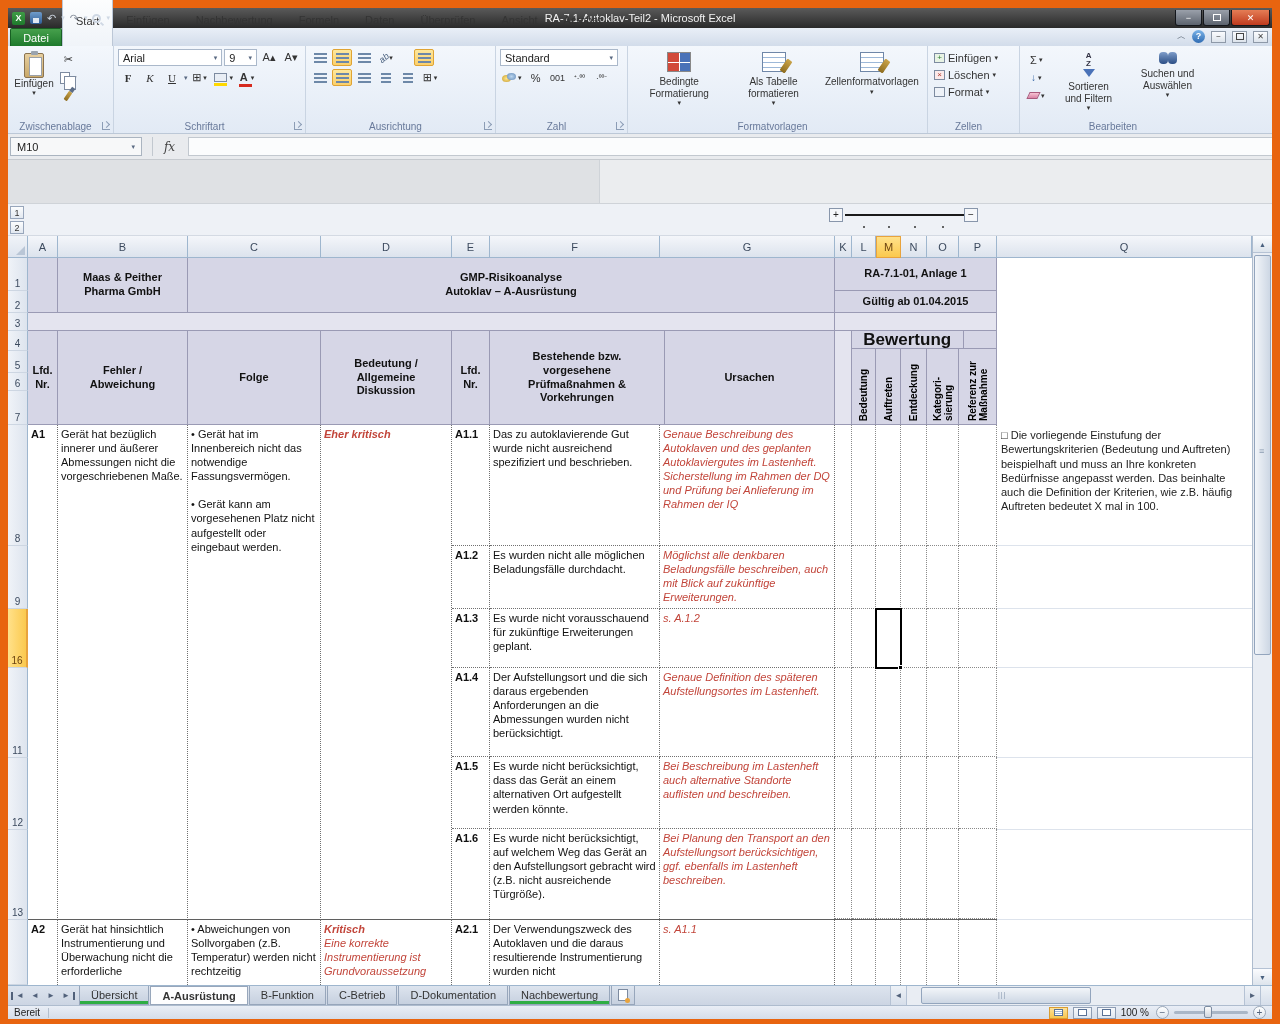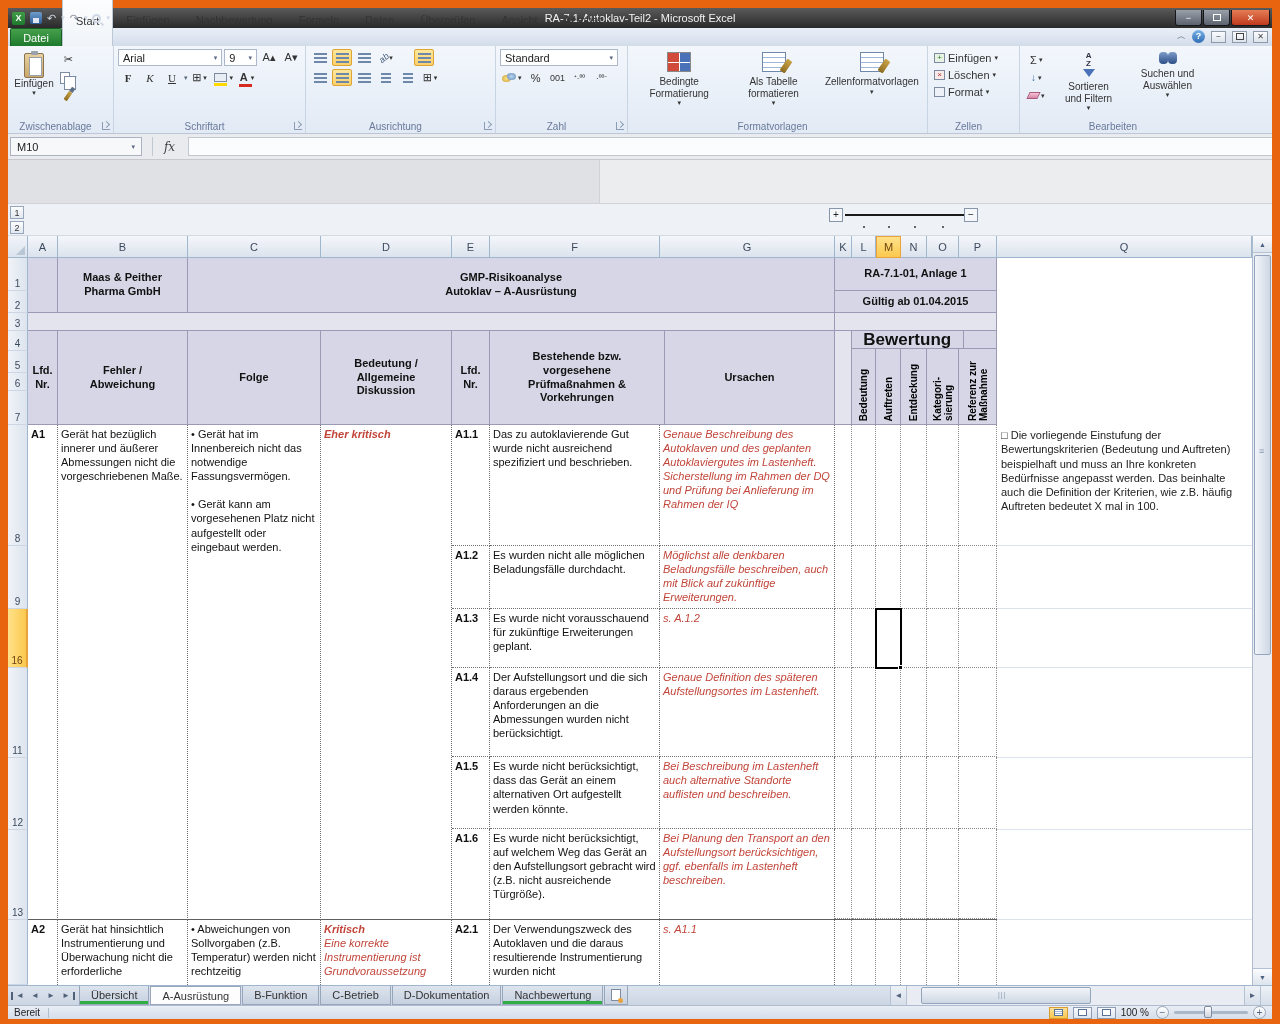--- a/index.html
+++ b/index.html
@@ -133,21 +133,21 @@
   .vscroll{position:absolute;right:0;top:0;width:20px;height:749px;background:#e9edf3;border-left:1px solid #aebcce;display:flex;flex-direction:column}
   .varrow{height:17px;display:flex;align-items:center;justify-content:center;font-size:7px;color:#4a617f;background:linear-gradient(#fbfcfe,#dde4ec);border-bottom:1px solid #b5c2d4}
   .vthumb{height:400px;margin:2px 1px;background:linear-gradient(90deg,#f2f5f9,#cdd7e4);border:1px solid #93a5bd;border-radius:2px;position:relative}
   .vthumb:after{content:"≡";position:absolute;left:4px;top:190px;font-size:9px;color:#8a9ab0}
   .varrow.dn{margin-top:auto;border-top:1px solid #b5c2d4;border-bottom:none}
   
   .tabbar{height:20px;background:linear-gradient(#dde4ee,#ccd5e3);display:flex;align-items:stretch;border-top:1px solid #9eb6ce;position:relative}
   .navbtn{width:16px;display:flex;align-items:center;justify-content:center;font-size:8px;color:#51617a}
   .stab{padding:8px 11px;font-size:11px;display:flex;align-items:center;background:linear-gradient(#dde4ee,#c6d0df);border:1px solid #97a6bb;border-top:none;color:#333;margin-right:1px;position:relative}
   .stab.green{box-shadow:inset 0 -3px 0 #2fae44}
-  .stab.active{background:#fdfdfe;font-weight:normal;border-top:1px solid #97a6bb;box-shadow:none;z-index:2}
+  .stab.active{background:#fdfdfe;font-weight:bold;border-top:1px solid #97a6bb;box-shadow:none;z-index:2}
   .instab{width:24px;display:flex;align-items:center;justify-content:center;background:linear-gradient(#dde4ee,#c6d0df);border:1px solid #97a6bb;border-top:none}
   .sheetico{width:10px;height:12px;background:#fff;border:1px solid #7d8ba0;position:relative}
   .sheetico:after{content:"";position:absolute;right:-3px;bottom:-3px;width:5px;height:5px;background:#e8a33d;border-radius:50%}
   .hscroll{position:absolute;right:0;top:0;bottom:0;width:382px;display:flex;align-items:stretch}
   .harrow{width:16px;display:flex;align-items:center;justify-content:center;font-size:8px;color:#51617a;background:linear-gradient(#eef2f7,#d6deea);border-left:1px solid #b5c2d4}
   .htrack{flex:1;background:#e9edf3;border-left:1px solid #b5c2d4;position:relative}
   .hthumb{position:absolute;left:14px;top:1px;bottom:1px;width:170px;background:linear-gradient(#f2f5f9,#cdd7e4);border:1px solid #93a5bd;border-radius:2px}
   .hthumb:after{content:"|||";position:absolute;left:76px;top:3px;font-size:7px;color:#8a9ab0;letter-spacing:1px}
   .hsplit{width:12px;background:linear-gradient(#eef2f7,#d6deea);border-left:1px solid #b5c2d4}
   

